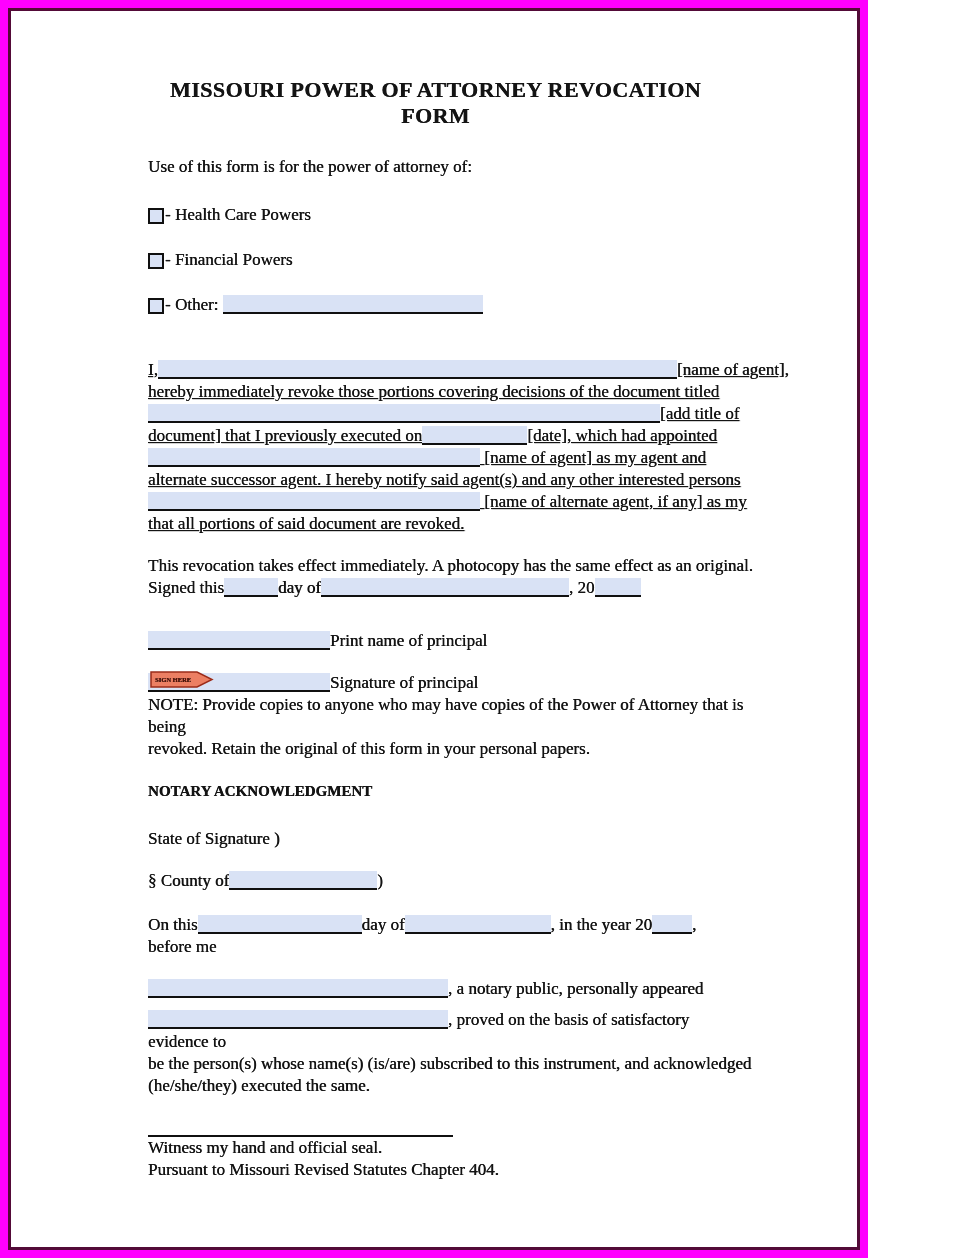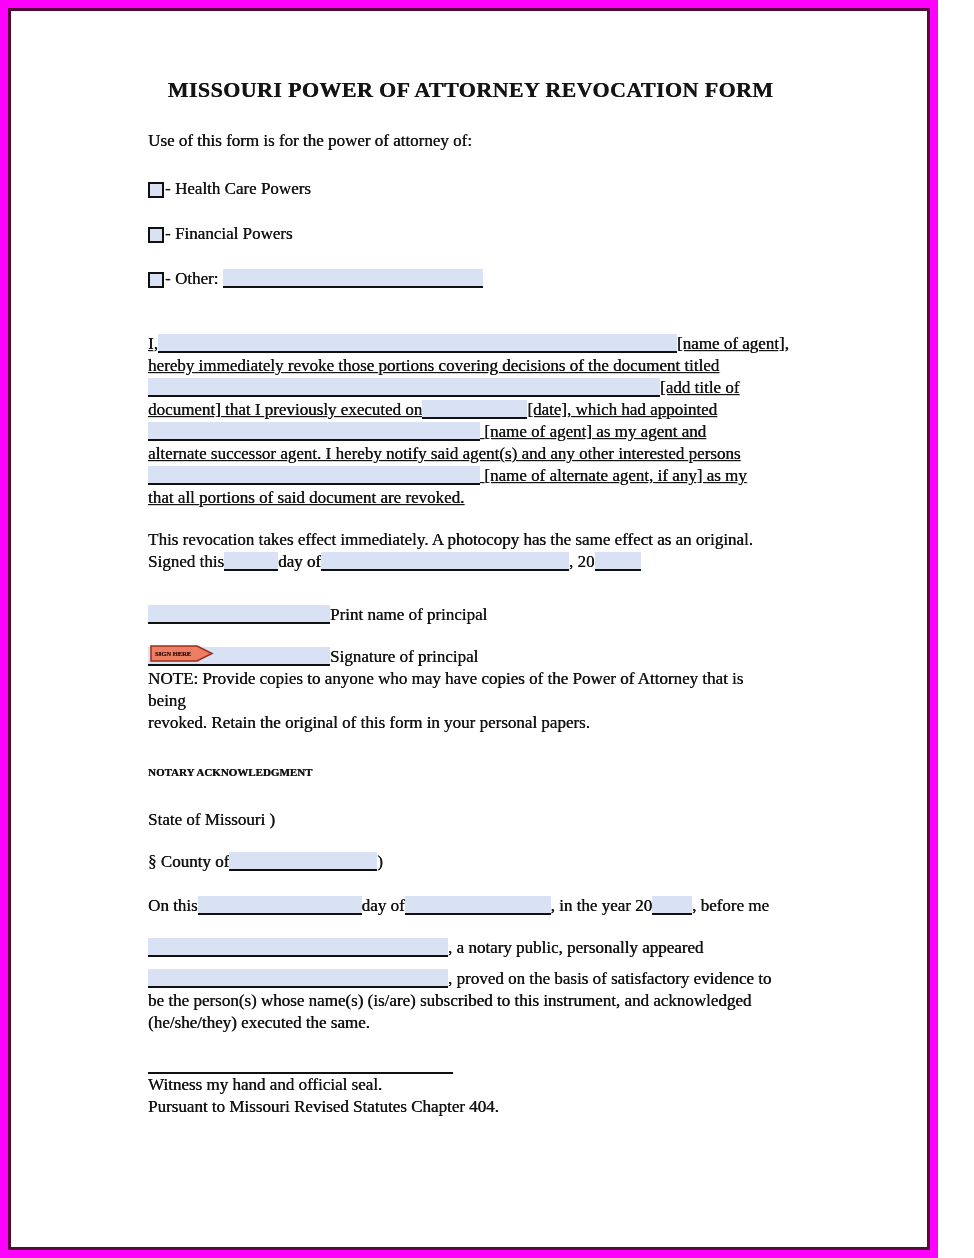--- a/index.html
+++ b/index.html
@@ -1,17 +1,17 @@
 <!DOCTYPE html>
 <html><head>
 <meta charset="utf-8">
 <style>
   html,body{margin:0;padding:0;background:#fff;}
   .page{
-    width:938px;height:1258px;box-sizing:border-box;
+    width:868px;height:1258px;box-sizing:border-box;
     border:8px solid #ff00ff;background:#fff;
     font-family:"Liberation Serif","DejaVu Serif",serif;
     color:#141414;
   }
   .frame{
     width:100%;height:100%;box-sizing:border-box;
     border:3px solid #530a38;overflow:hidden;
   }
   .content{
     box-sizing:border-box;height:100%;
@@ -37,21 +37,21 @@
     vertical-align:text-bottom;margin-right:1px;
   }
   .intro{margin-top:27px;}
   .para1{margin-top:44px;text-decoration:underline;}
   .para2{margin-top:20px;}
   .prow{margin-top:31px;height:22px;}
   .srow{margin-top:20px;height:22px;}
   .sigblank{position:relative;}
   .stamp{position:absolute;left:2px;bottom:2px;}
   .note{}
-  .heading{margin-top:27px;font-weight:bold;font-size:11px;}
+  .heading{margin-top:20px;font-weight:bold;font-size:15px;}
   .stateline{margin-top:26px;}
   .countyline{margin-top:20px;}
   .onthisline{margin-top:22px;}
   .notaryrow{margin-top:20px;}
   .provedrow{margin-top:9px;}
   .personpara{}
   .rule{
     margin-top:38px;width:305px;height:0;
     border-top:2px solid #101010;
   }
@@ -122,21 +122,21 @@
       </div>
 
       <div class="note">
         <div class="line">NOTE: Provide copies to anyone who may have copies of the Power of Attorney that is</div>
         <div class="line">being</div>
         <div class="line">revoked. Retain the original of this form in your personal papers.</div>
       </div>
 
       <div class="heading">NOTARY ACKNOWLEDGMENT</div>
 
-      <div class="stateline">State of Missouri )</div>
+      <div class="stateline">State of Signature )</div>
 
       <div class="countyline">
         <span>§ County of</span><span class="blank w-county"></span><span>)</span>
       </div>
 
       <div class="onthisline">
         <span>On this</span><span class="blank w-nday"></span><span>day of</span><span class="blank w-nmonth"></span><span>, in the year 20</span><span class="blank w-nyear"></span><span>, before me</span>
       </div>
 
       <div class="notaryrow">

